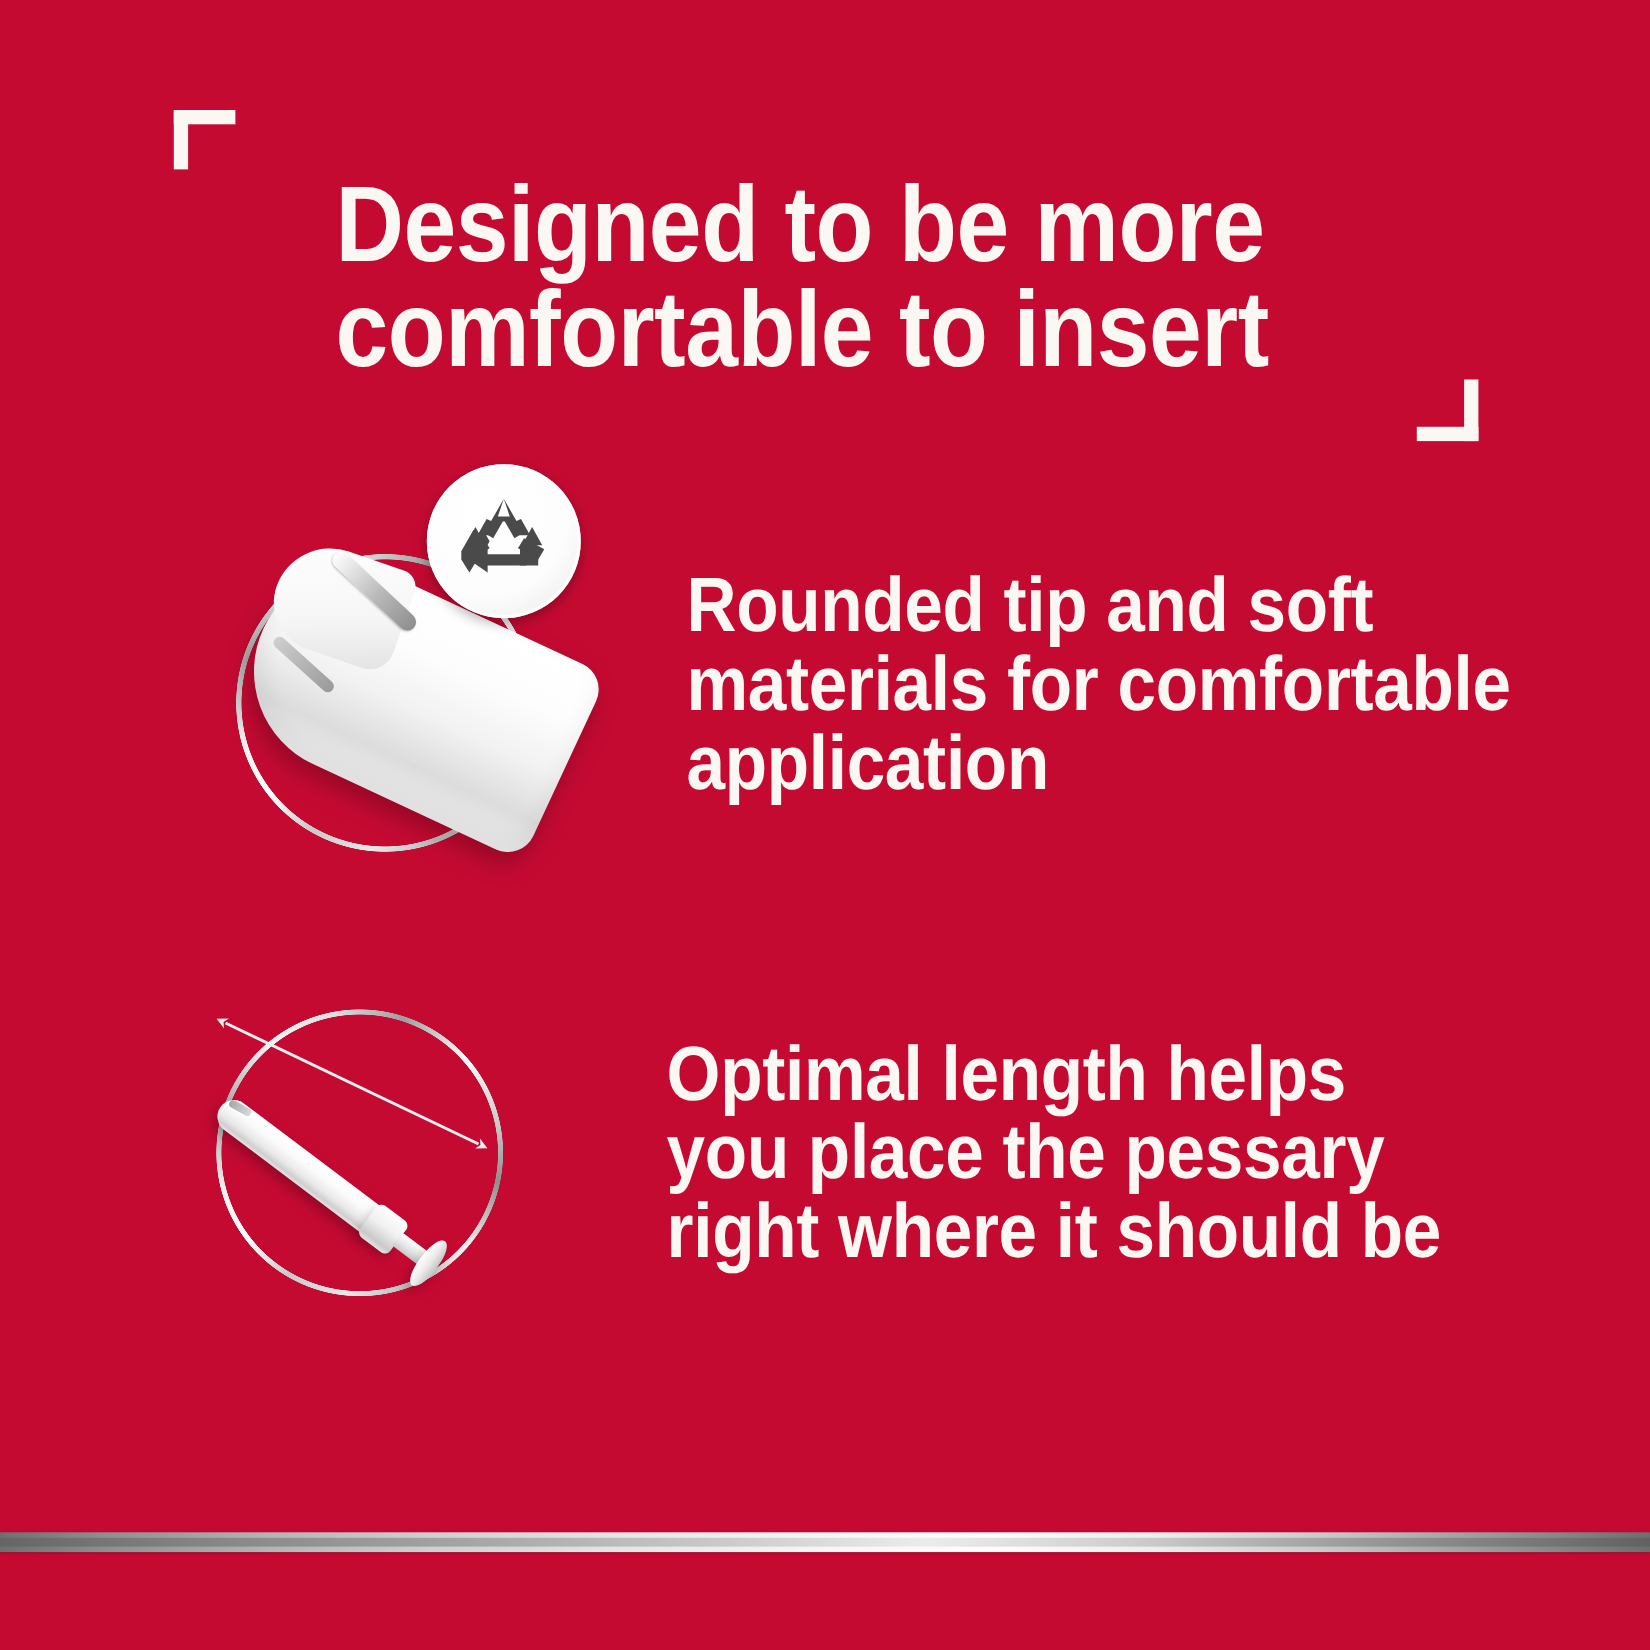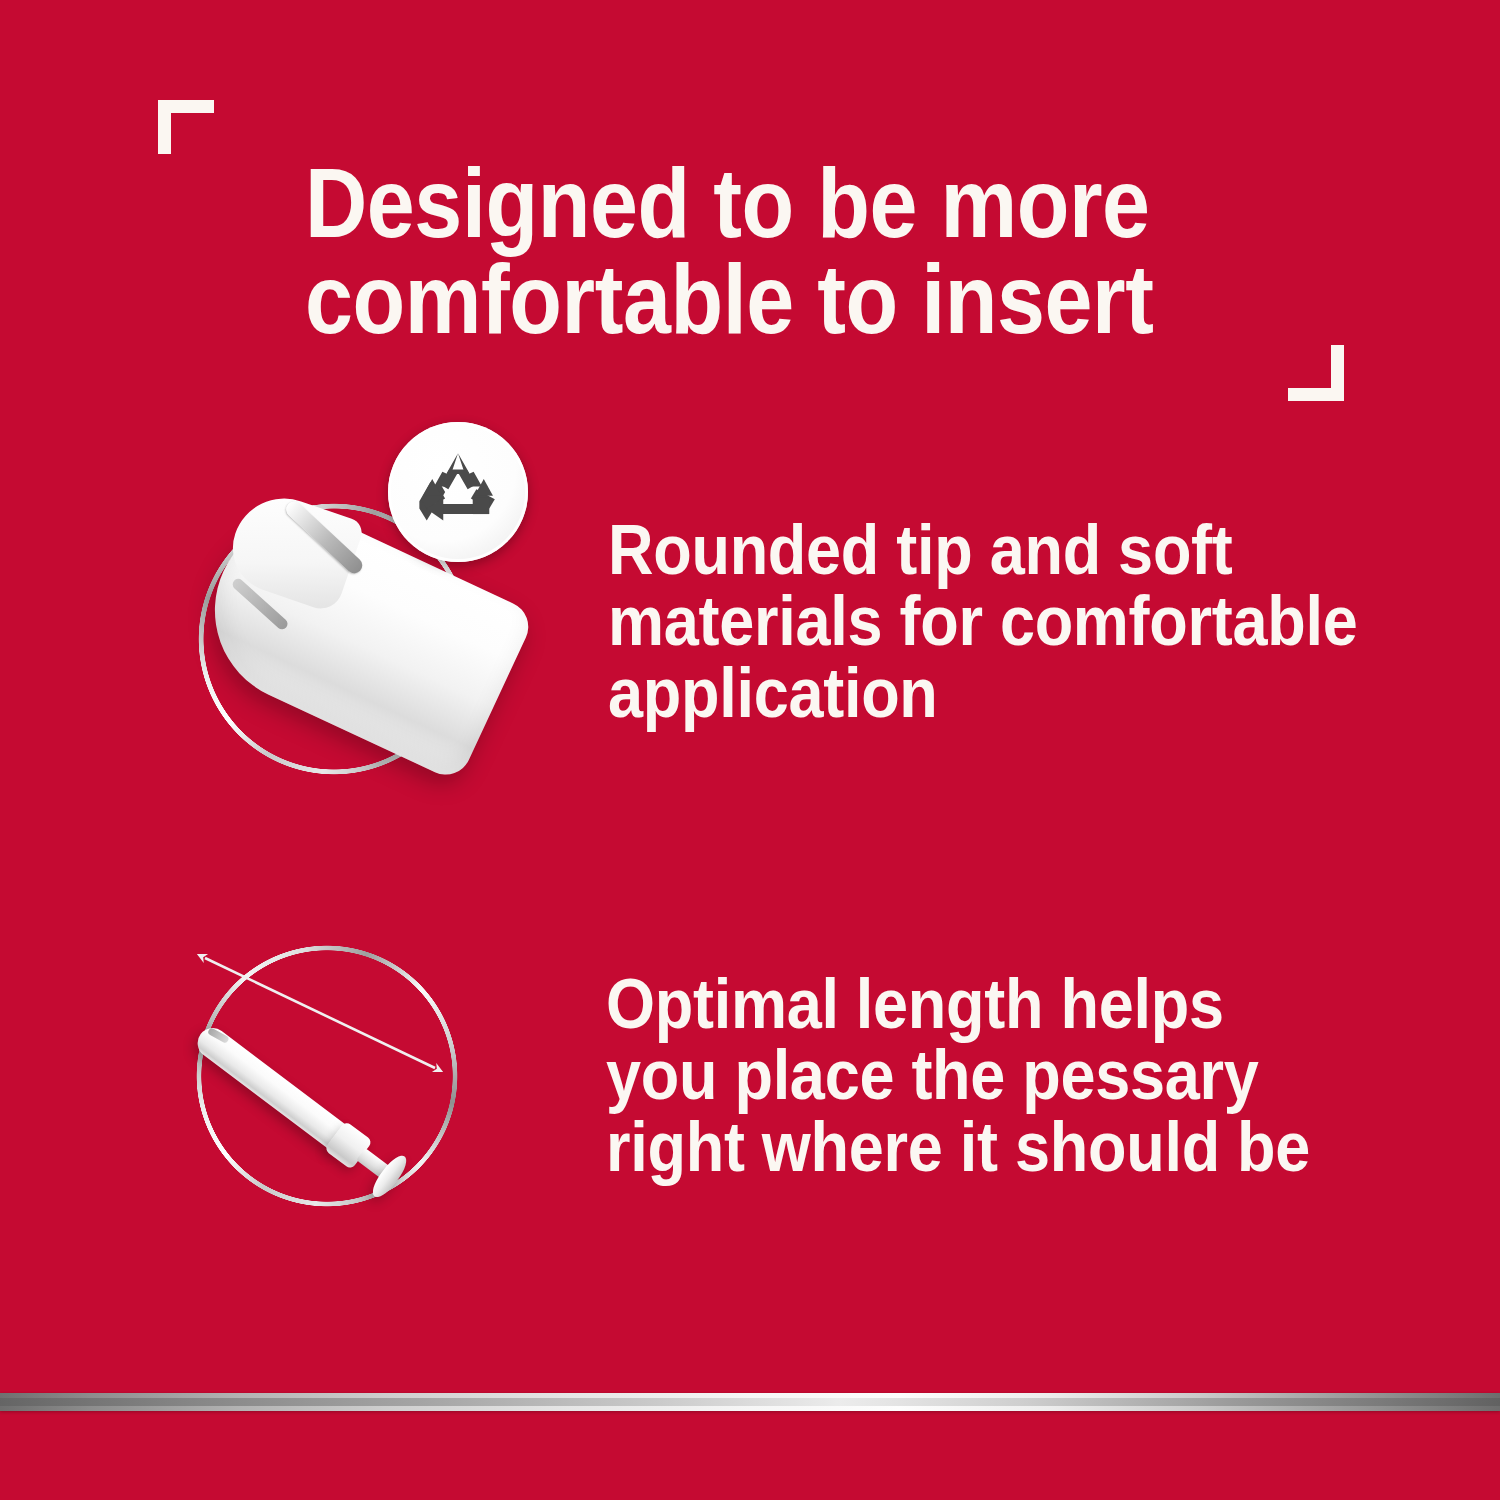--- a/index.html
+++ b/index.html
@@ -33,22 +33,22 @@
     line-height:0.98;
     font-weight:700;
     letter-spacing:-0.5px;
     transform:scaleX(0.88);
     transform-origin:left top;
   }
   #headline .hl-line{ display:block; white-space:nowrap; }
 
   
   .feature-row{ position:absolute; }
-  #feature-row-1{ left:0; top:430px; width:1472px; height:430px; }
-  #feature-row-2{ left:0; top:884px; width:1500px; height:410px; }
+  #feature-row-1{ left:16px; top:430px; width:1472px; height:430px; }
+  #feature-row-2{ left:0; top:856px; width:1500px; height:410px; }
 
   .feature-text{
     position:absolute;
     color:#FBF7F2;
     font-size:70px;
     line-height:1.02;
     font-weight:700;
     letter-spacing:-0.3px;
     transform:scaleX(0.9);
     transform-origin:left top;

